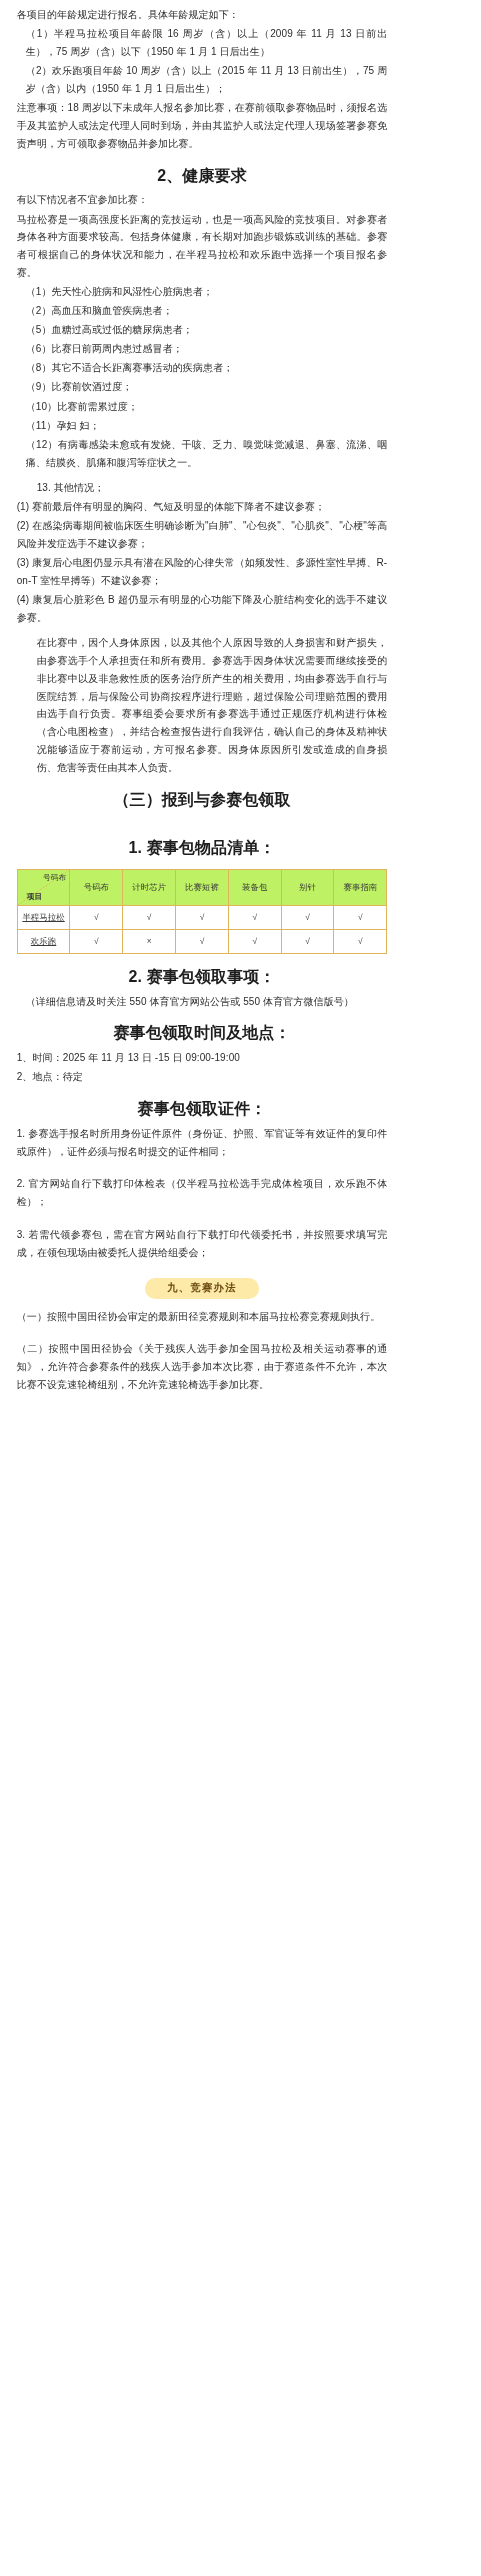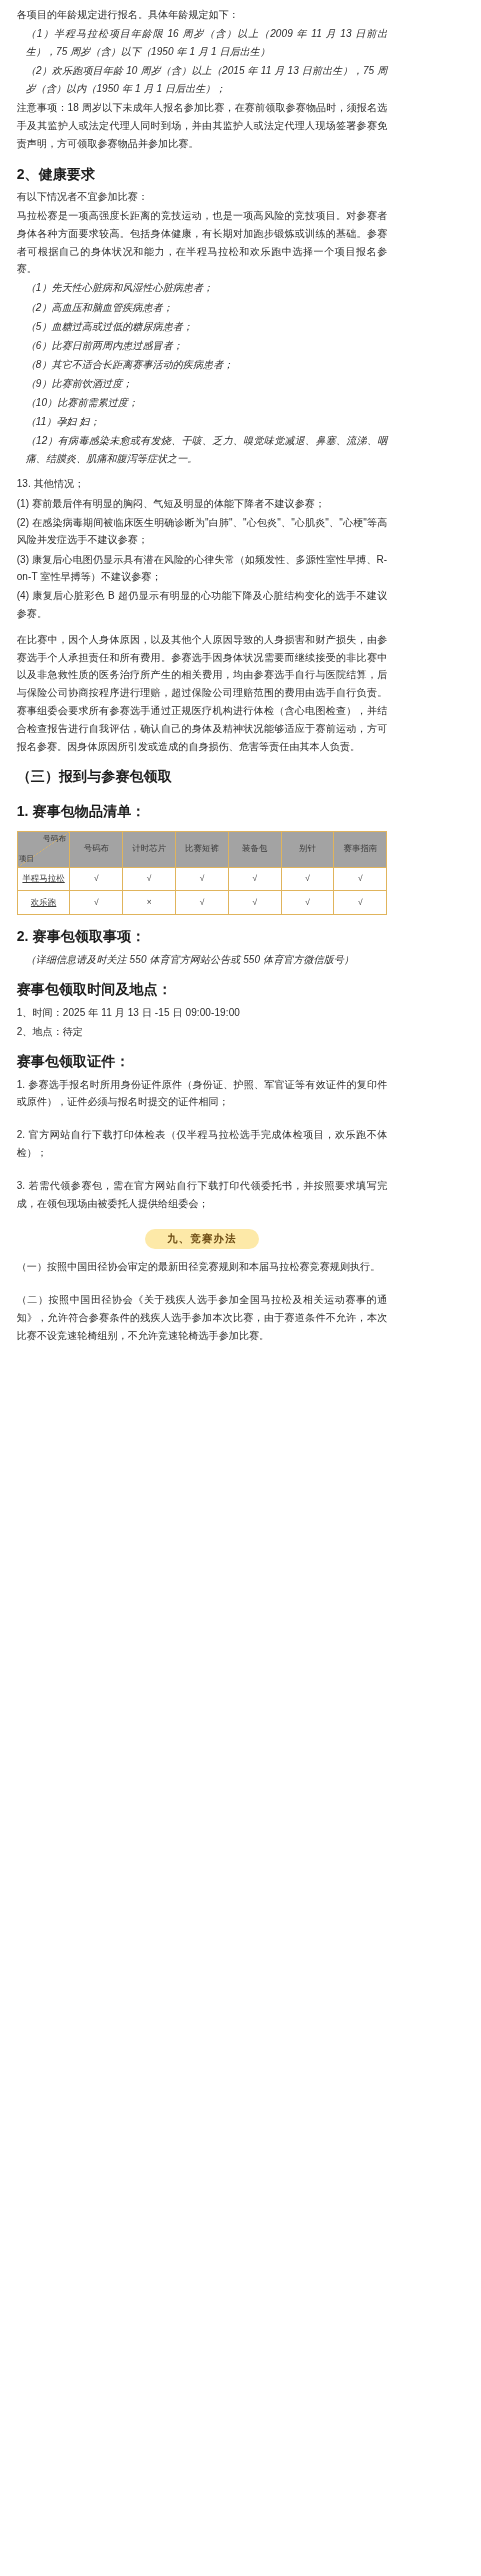--- a/index.html
+++ b/index.html
@@ -24,30 +24,31 @@
     line-height: 1.78;
     letter-spacing: 0.1px;
   }
   .para {
     margin: 0 0 1.3px 0;
     text-align: justify;
   }
   .indent {
     text-indent: 0;
     padding-left: 9px;
-    font-style: italic;
   }
   .section-title {
     font-weight: bold;
     margin: 9px 0 1.3px 0;
-    font-size: 14px;
+    font-size: 16px;
     color: #1d1d1d;
+    text-align: center;
   }
   .block-gap {
     margin-top: 7.7px;
+    margin-left: 20px;
   }
   .small-gap {
     margin-top: 15px;
   }
   
   .pkg-table {
     border-collapse: collapse;
     width: 100%;
     margin: 6.4px 0 3.9px 0;
     table-layout: fixed;
@@ -55,21 +56,21 @@
   .pkg-table td, .pkg-table th {
     border: 0.6px solid #e0b45c;
     text-align: center;
     font-size: 8.4px;
     line-height: 1.35;
     padding: 5.8px 1.3px;
     color: #3a3a3a;
     font-weight: normal;
   }
   .pkg-table th {
-    background: #a3a3a3;
+    background: #bef264;
     color: #3a3a3a;
   }
   .corner-cell {
     position: relative;
     height: 35px;
     padding: 0 !important;
     overflow: hidden;
   }
   .corner-cell .diag {
     position: absolute;
@@ -78,23 +79,24 @@
     background: linear-gradient(to right bottom, transparent calc(50% - 0.4px), #e0b45c 50%, transparent calc(50% + 0.4px));
   }
   .corner-cell .tr {
     position: absolute;
     right: 3.2px;
     top: 2.6px;
     font-size: 7.7px;
   }
   .corner-cell .bl {
     position: absolute;
-    left: 1px;
+    left: 9px;
     bottom: 2.6px;
     font-size: 7.7px;
+    font-weight: bold;
   }
   .row-label {
     font-size: 8.4px;
     text-decoration: underline;
   }
   .mark {
     font-size: 9.6px;
     color: #3a3a3a;
   }
   
@@ -141,21 +143,21 @@
 
   <p class="para block-gap">13. 其他情况；</p>
   <p class="para">(1) 赛前最后伴有明显的胸闷、气短及明显的体能下降者不建议参赛；</p>
   <p class="para">(2) 在感染病毒期间被临床医生明确诊断为"白肺"、"心包炎"、"心肌炎"、"心梗"等高风险并发症选手不建议参赛；</p>
   <p class="para">(3) 康复后心电图仍显示具有潜在风险的心律失常（如频发性、多源性室性早搏、R-on-T 室性早搏等）不建议参赛；</p>
   <p class="para">(4) 康复后心脏彩色 B 超仍显示有明显的心功能下降及心脏结构变化的选手不建议参赛。</p>
 
   <p class="para block-gap">在比赛中，因个人身体原因，以及其他个人原因导致的人身损害和财产损失，由参赛选手个人承担责任和所有费用。参赛选手因身体状况需要而继续接受的非比赛中以及非急救性质的医务治疗所产生的相关费用，均由参赛选手自行与医院结算，后与保险公司协商按程序进行理赔，超过保险公司理赔范围的费用由选手自行负责。赛事组委会要求所有参赛选手通过正规医疗机构进行体检（含心电图检查），并结合检查报告进行自我评估，确认自己的身体及精神状况能够适应于赛前运动，方可报名参赛。因身体原因所引发或造成的自身损伤、危害等责任由其本人负责。</p>
 
   <p class="section-title">（三）报到与参赛包领取</p>
-  <p class="section-title" style="margin-top:10px">1. 赛事包物品清单：</p>
+  <p class="section-title" style="margin-top:20px">1. 赛事包物品清单：</p>
 
   <table class="pkg-table">
     <tbody>
         <tr>
       <th class="corner-cell">
         <span class="diag"></span>
         <span class="tr">号码布</span>
         <span class="bl">项目</span>
       </th>
       <th>号码布</th>

